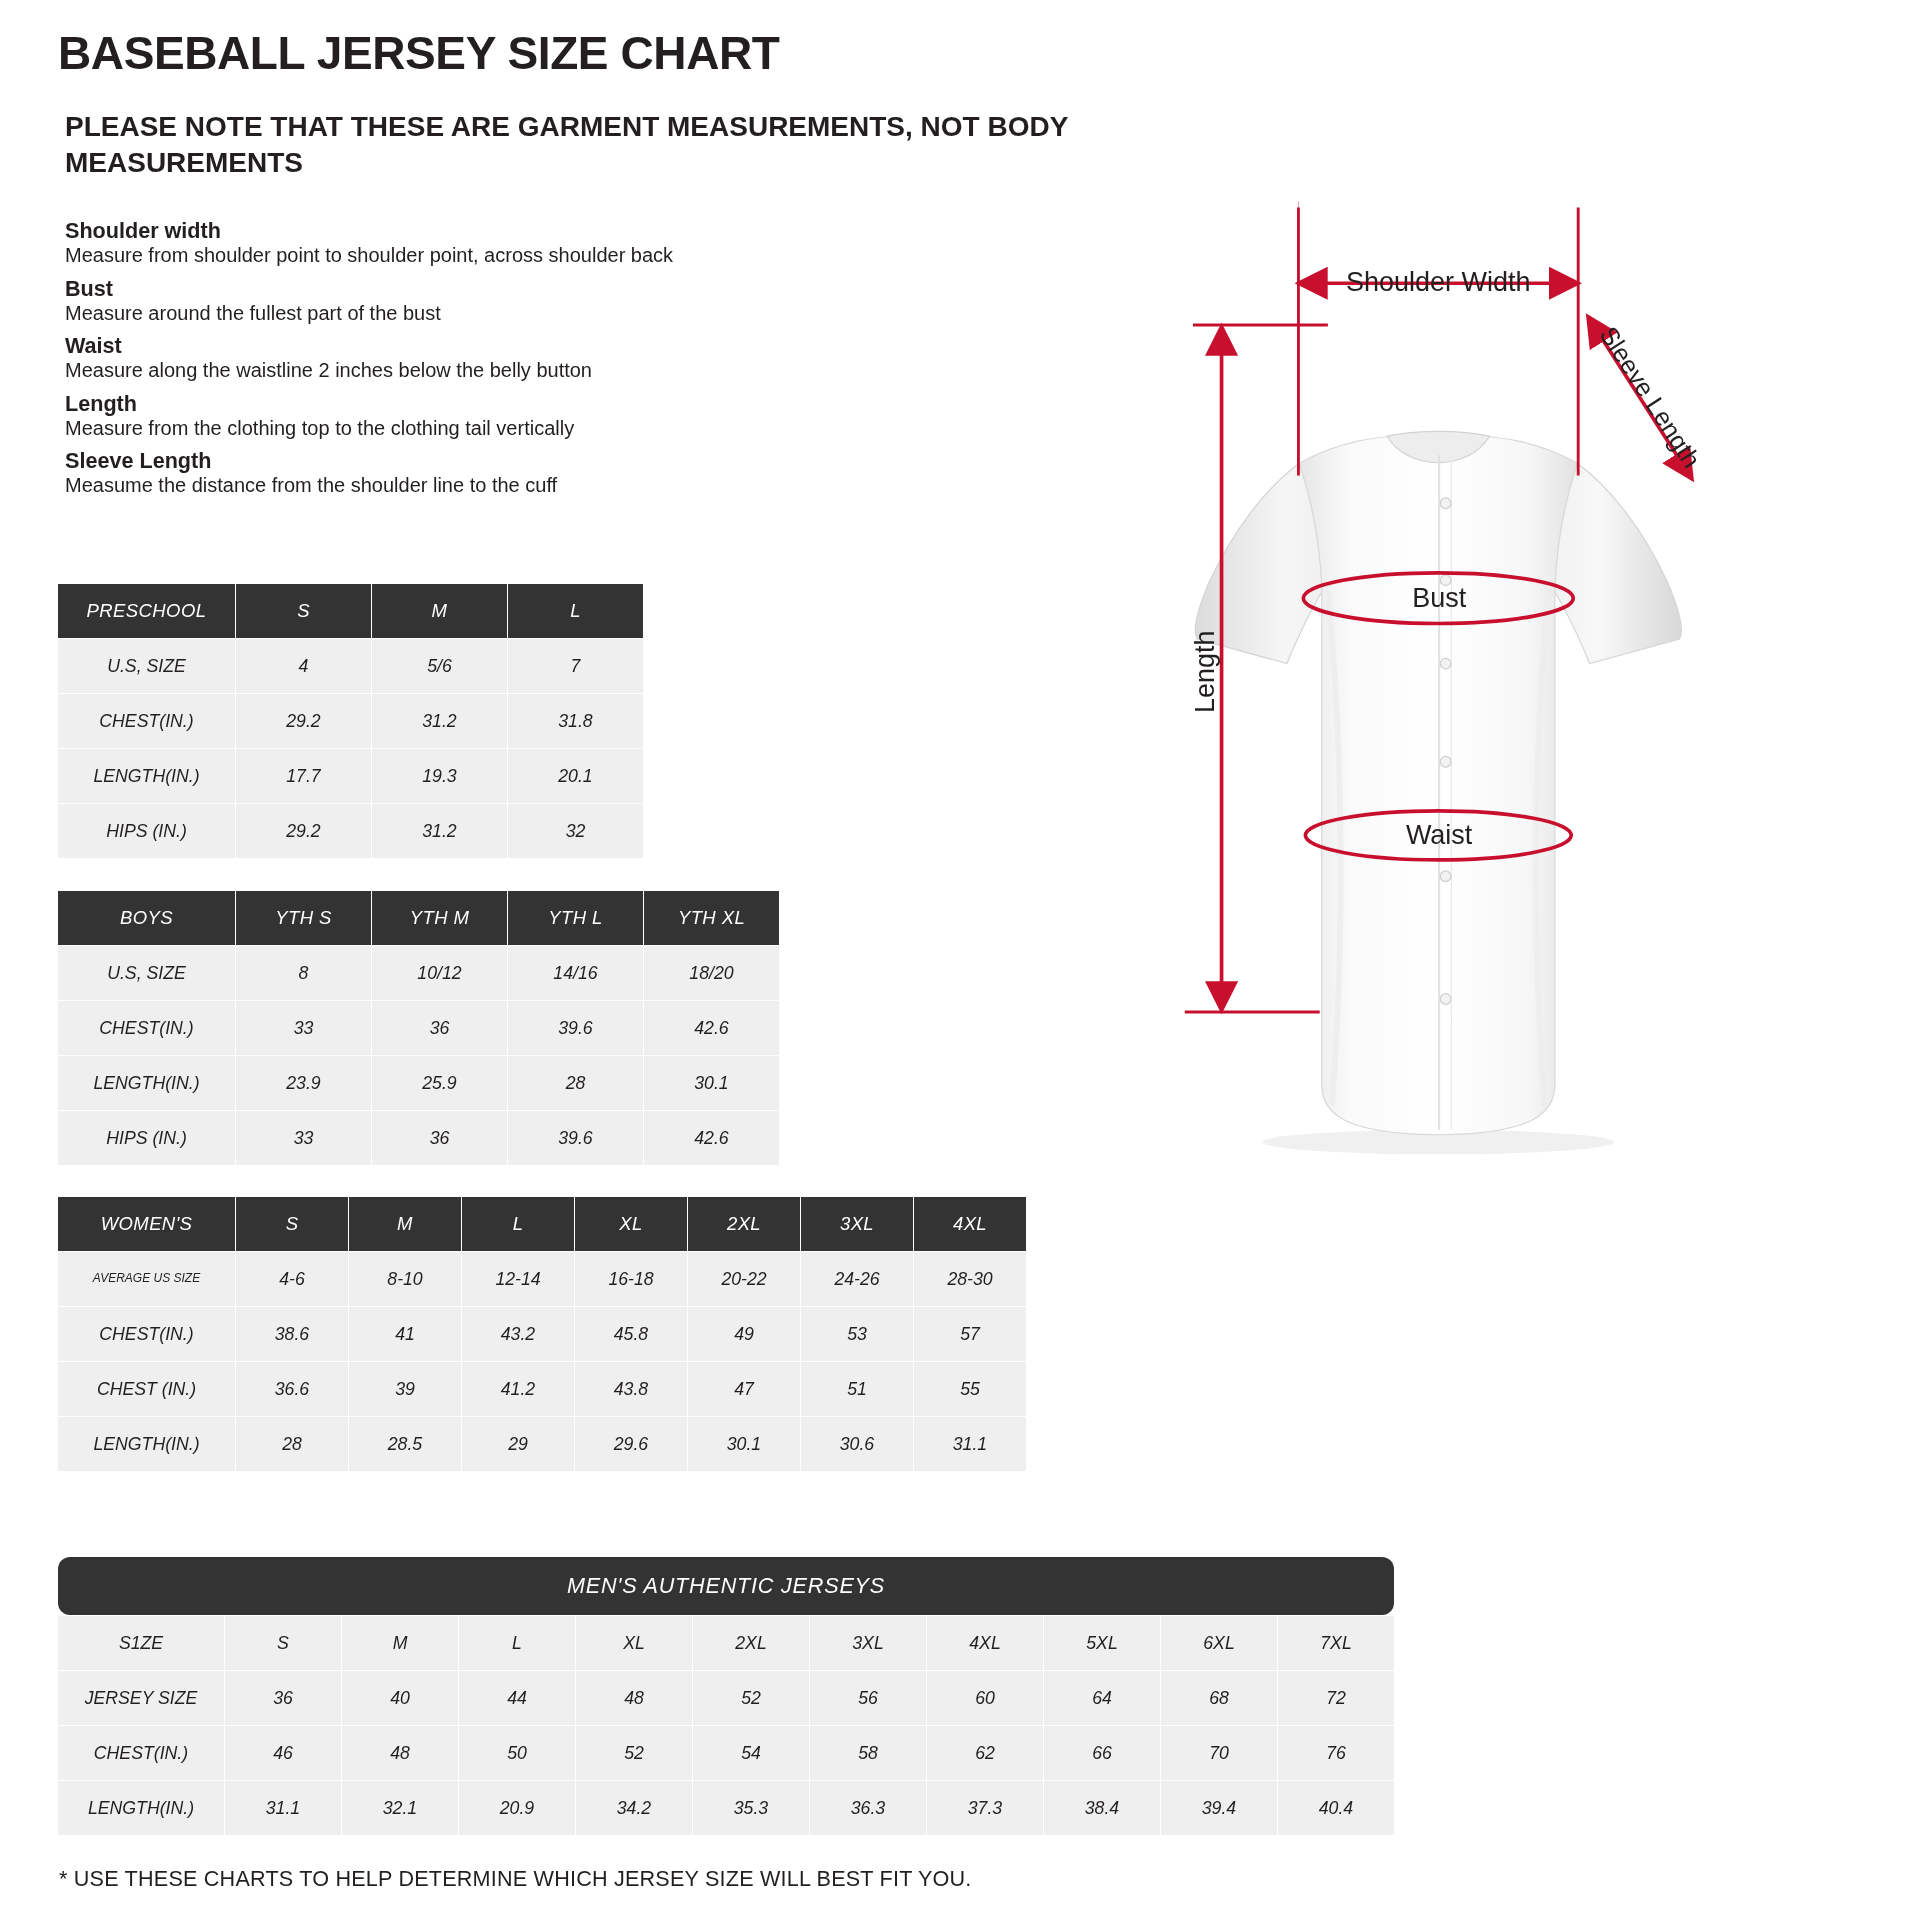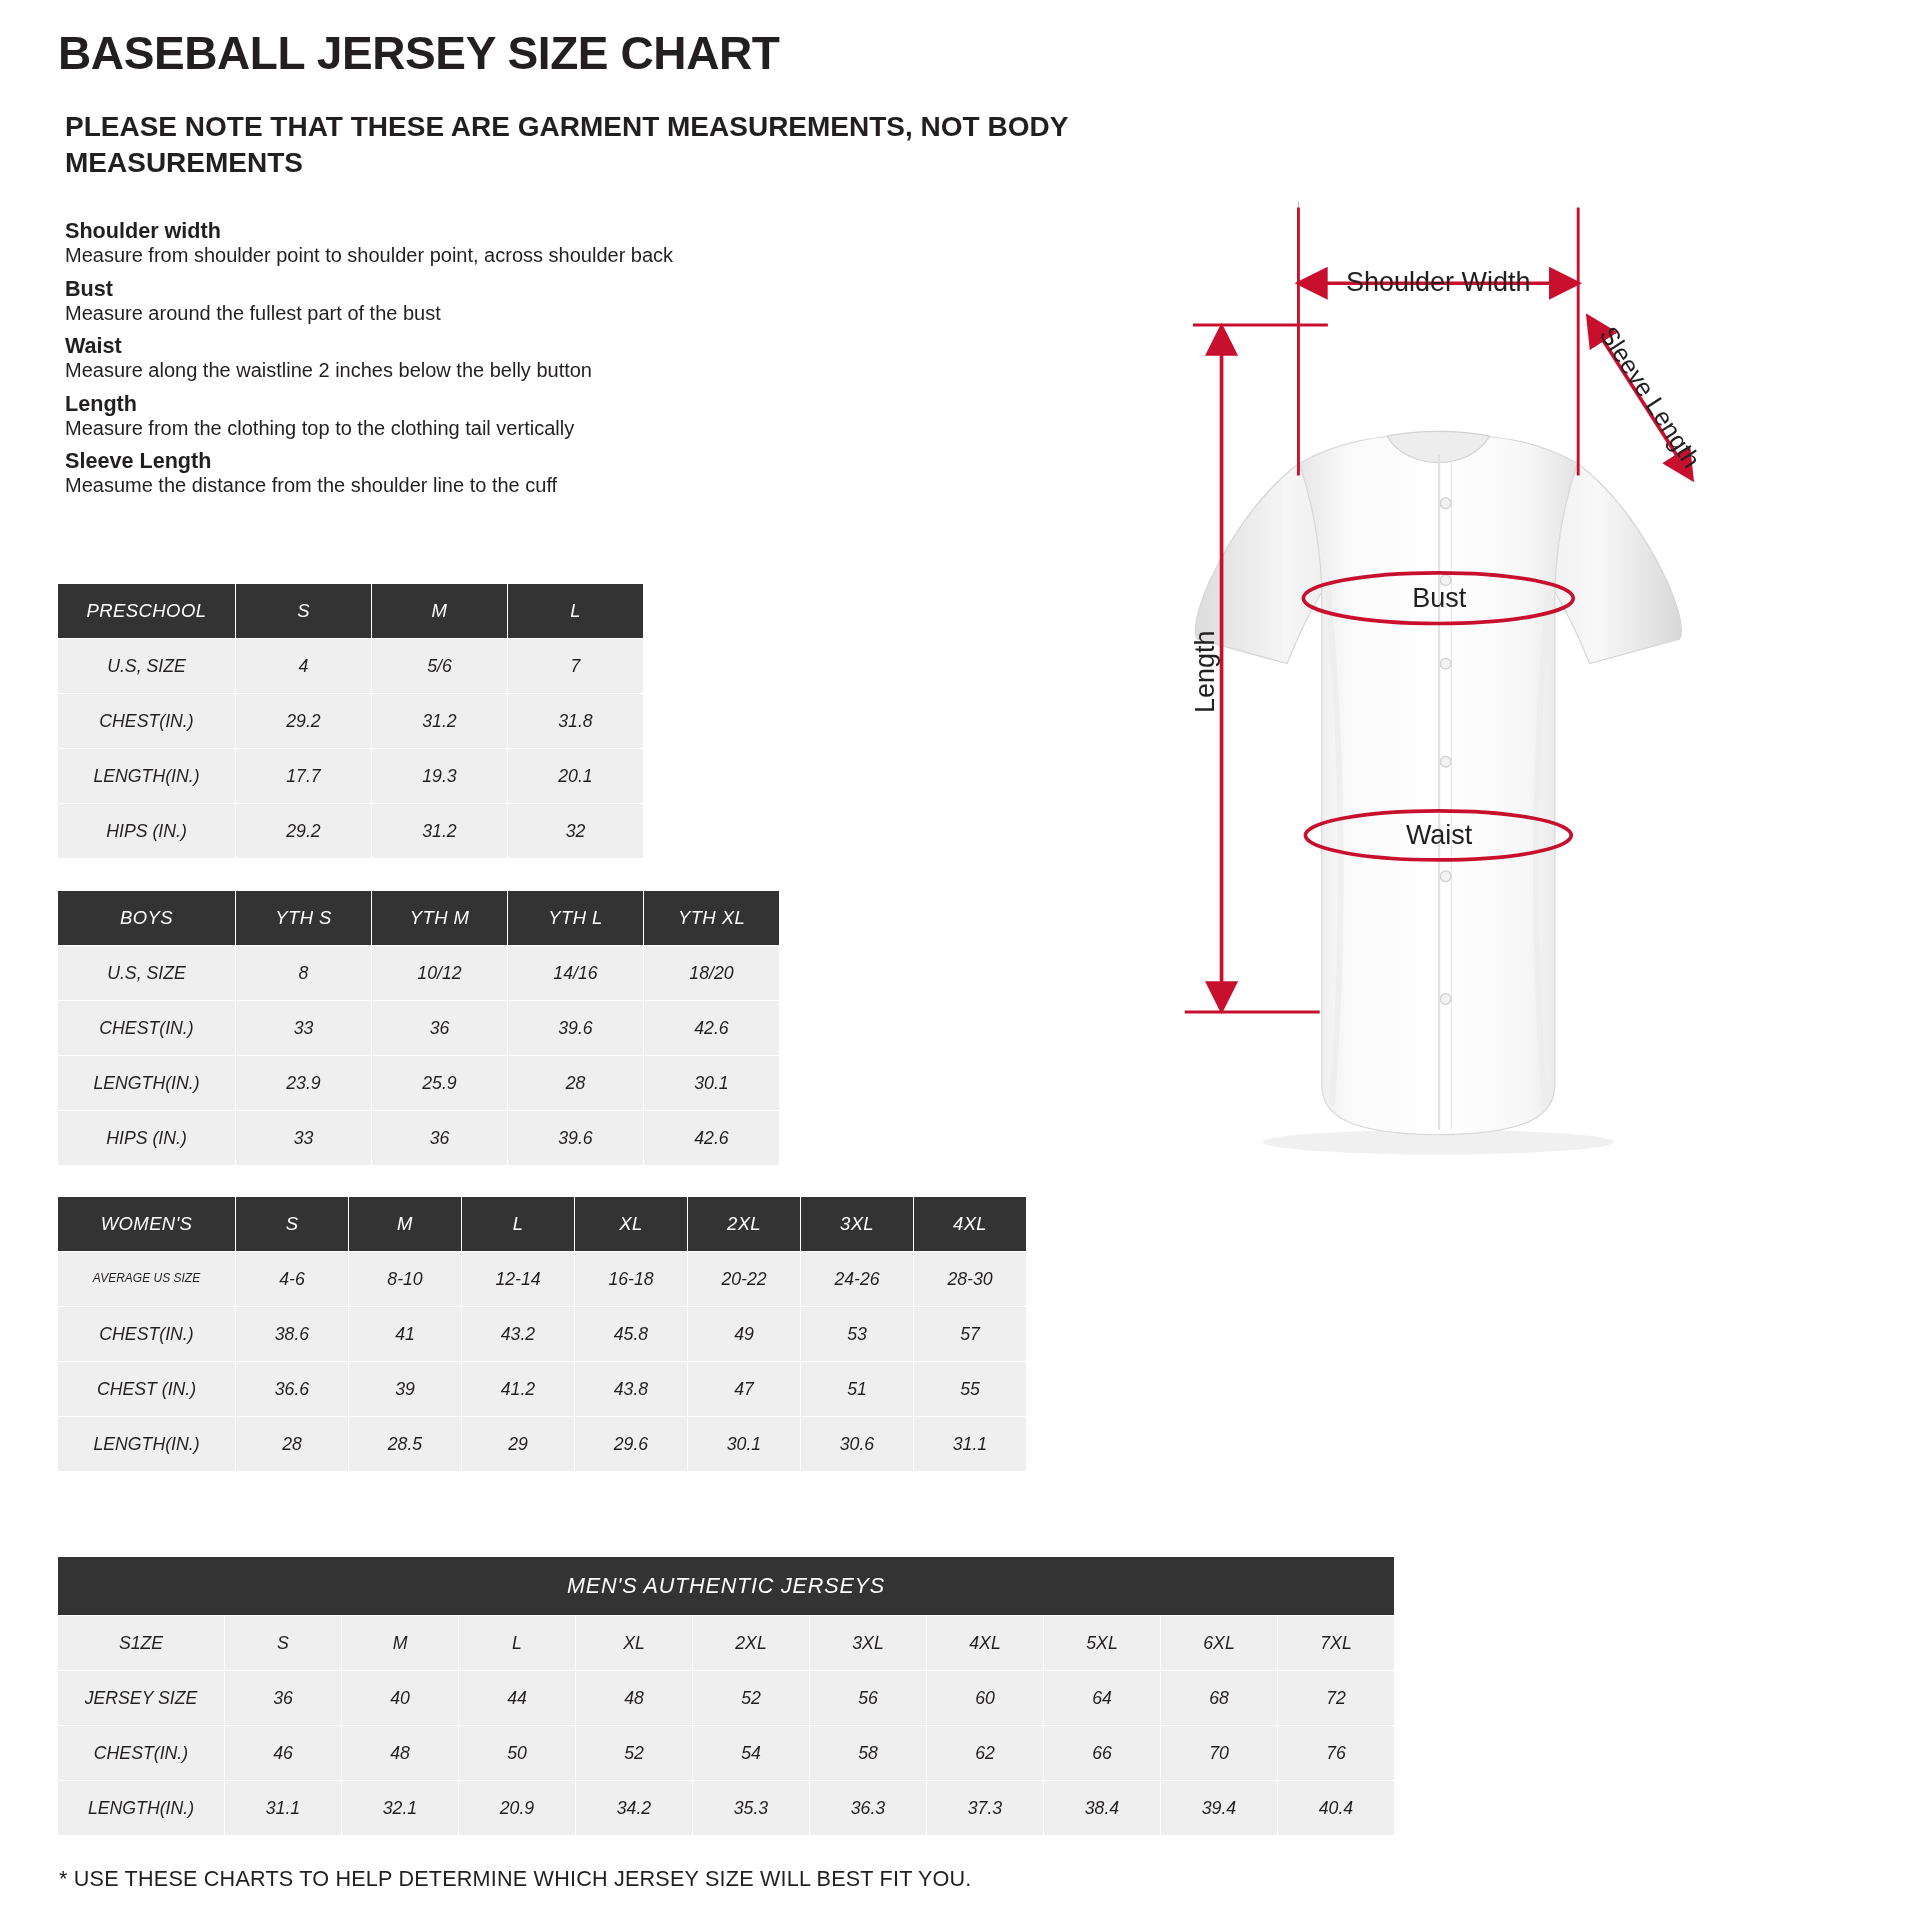--- a/index.html
+++ b/index.html
@@ -105,20 +105,21 @@
 
   #tbl-men { left: 57px; top: 1556px; }
   #tbl-men col.c0 { width: 166px; }
   #tbl-men col.cx { width: 116px; }
   #tbl-men .men-banner {
     background: #333333;
     color: #ffffff;
     font-size: 21.6px;
     letter-spacing: 0.8px;
     height: 58px;
+    border-radius: 12px;
   }
 
   .footnote {
     position: absolute;
     left: 59px;
     top: 1866px;
     font-size: 21.6px;
     color: #231f20;
     letter-spacing: 0.2px;
   }

